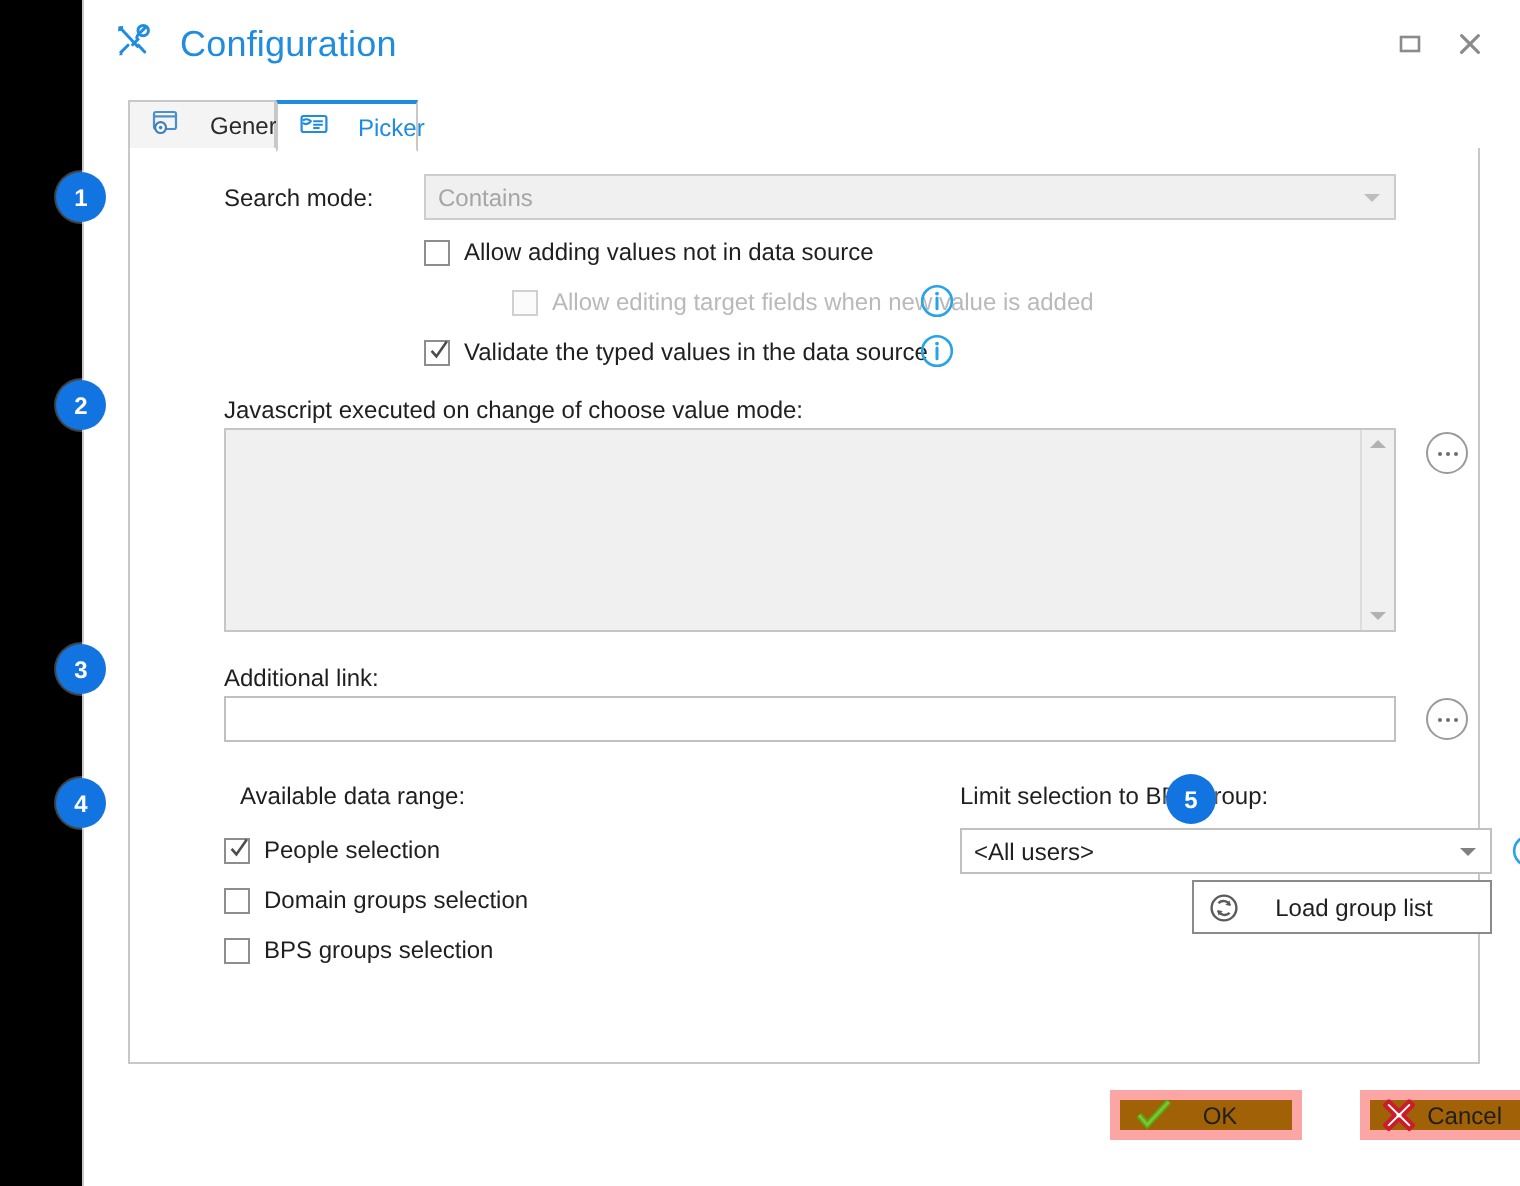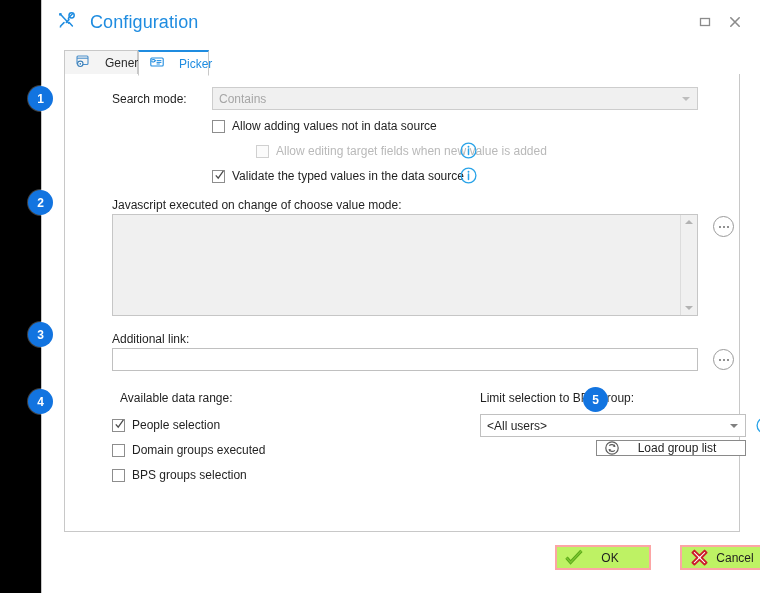--- a/index.html
+++ b/index.html
@@ -265,22 +265,22 @@
   #load-group-btn .lg-label {
     flex: 1;
     text-align: center;
     padding-right: 18px;
   }
 
   
   .footer-btn {
     position: absolute;
     box-sizing: border-box;
-    border: 2px solid #fca5a5;
-    background: #bef264;
+    border: 5px solid #fca5a5;
+    background: #a16207;
     display: flex;
     align-items: center;
     font-size: 12px;
     cursor: default;
   }
   .footer-btn .fb-icon {
     width: 34px;
     display: flex;
     align-items: center;
     justify-content: center;
@@ -438,41 +438,41 @@
     <div class="cbrow" style="left:47px; top:344px;">
       <span class="cbox">
         <svg class="tick" viewBox="0 0 9 11">
           <path d="M0.8 5.4 L3.2 8.2 L8.4 0.8" fill="none" stroke="#4d4d4d" stroke-width="1.3"></path>
         </svg>
       </span>
       <span>People selection</span>
     </div>
     <div class="cbrow" style="left:47px; top:369px;">
       <span class="cbox"></span>
-      <span>Domain groups executed</span>
+      <span>Domain groups selection</span>
     </div>
     <div class="cbrow" style="left:47px; top:394px;">
       <span class="cbox"></span>
       <span>BPS groups selection</span>
     </div>
 
     <div class="row-label" style="left:415px; top:317px;">Limit selection to BPS group:</div>
     <div class="textbox" style="left:415px; top:340px; width:266px; height:23px;">
       <span>&lt;All users&gt;</span>
       <span class="combo-arrow"></span>
     </div>
     <div class="info-icon" style="left:691px; top:343px;">
       <svg width="17" height="17" viewBox="0 0 17 17">
         <circle cx="8.5" cy="8.5" r="7.4" fill="none" stroke="#29a3e8" stroke-width="1.3"></circle>
         <circle cx="8.5" cy="4.8" r="0.95" fill="#29a3e8"></circle>
         <path d="M8.5 7.0 L8.5 12.4" stroke="#29a3e8" stroke-width="1.5" stroke-linecap="round"></path>
       </svg>
     </div>
 
-    <div id="load-group-btn" style="left:531px; top:366px; width:150px; height:16px;">
+    <div id="load-group-btn" style="left:531px; top:366px; width:150px; height:27px;">
       <span class="lg-icon">
         <svg width="16" height="16" viewBox="0 0 16 16">
           <circle cx="8" cy="8" r="6.2" fill="none" stroke="#5b5b5b" stroke-width="1.2"></circle>
           <path d="M5.2 5.6 A3.6 3.6 0 0 1 11.0 6.6" fill="none" stroke="#5b5b5b" stroke-width="1.2"></path>
           <path d="M10.8 4.2 L11.3 6.9 L8.7 6.5 Z" fill="#5b5b5b"></path>
           <path d="M10.8 10.4 A3.6 3.6 0 0 1 5.0 9.4" fill="none" stroke="#5b5b5b" stroke-width="1.2"></path>
           <path d="M5.2 11.8 L4.7 9.1 L7.3 9.5 Z" fill="#5b5b5b"></path>
         </svg>
       </span>
       <span class="lg-label">Load group list</span>

